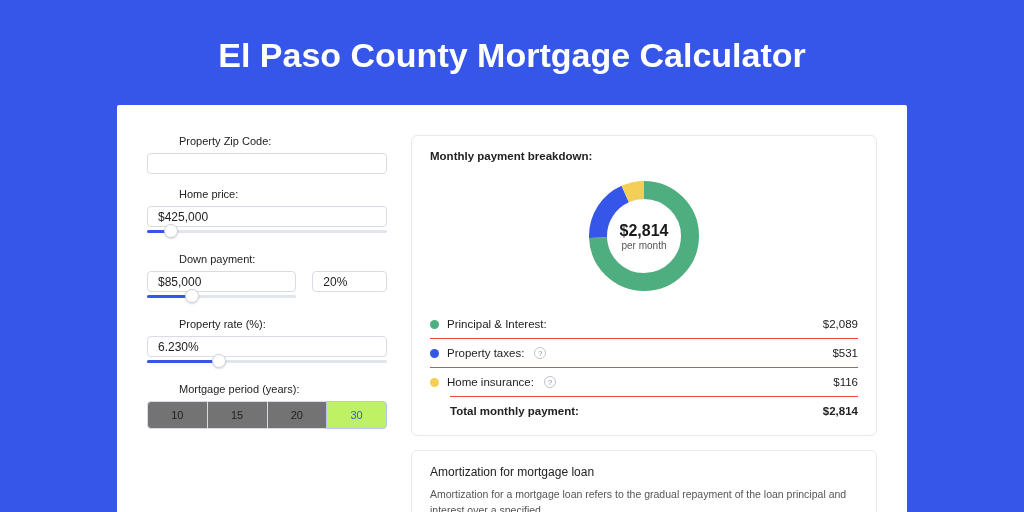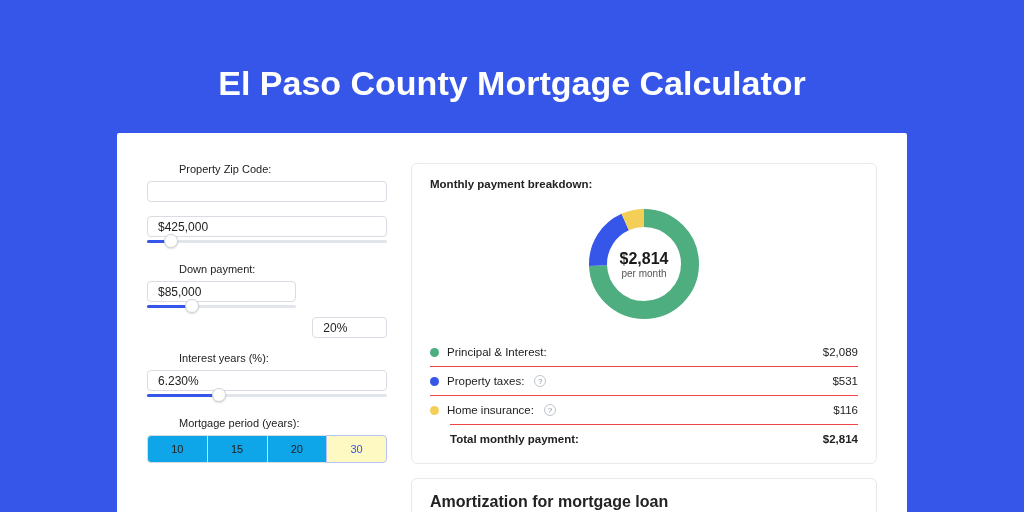--- a/index.html
+++ b/index.html
@@ -8,21 +8,21 @@
     background: #3556e8;
     width: 1024px;
     height: 512px;
     overflow: hidden;
   }
   .page-title {
     color: #fff;
     font-size: 34px;
     font-weight: 700;
     text-align: center;
-    padding-top: 64px;
+    padding-top: 36px;
     padding-bottom: 30px;
   }
   .panel {
     background: #fff;
     width: 790px;
     margin: 0 auto;
     padding: 30px 30px 0 30px;
     display: flex;
     gap: 24px;
     border-radius: 2px;
@@ -73,36 +73,36 @@
     width: 14px;
     height: 14px;
     background: #fff;
     border: 1px solid #d0d4da;
     border-radius: 50%;
     box-shadow: 0 1px 2px rgba(0,0,0,.15);
     transform: translateX(-50%);
   }
   .split-row { display: flex; gap: 16px; }
   .split-row .left-input { flex: 2; position: relative; }
-  .split-row .right-input { flex: 1; margin-top: 36px; }
+  .split-row .right-input { flex: 1; }
   .period-row { display: flex; gap: 0; }
   .period-btn {
     flex: 1;
     height: 28px;
     border: 1px solid #d8dde4;
-    background: #0ea5e9;
+    background: #737373;
     font-size: 11px;
     color: #222;
     cursor: pointer;
     margin-left: -1px;
   }
   .period-btn:first-child { border-radius: 4px 0 0 4px; margin-left: 0; }
   .period-btn:last-child  { border-radius: 0 4px 4px 0; }
   .period-btn.active {
-    background: #fef9c3;
+    background: #bef264;
     color: #3556e8;
     border-color: #b6c4f5;
     position: relative;
     z-index: 1;
   }
 
   .breakdown-box {
     border: 1px solid #e6e9ee;
     border-radius: 6px;
     padding: 14px 18px 10px 18px;
@@ -163,22 +163,22 @@
     justify-content: center;
     margin-left: 2px;
   }
   .legend-total { font-weight: 700; margin-left: 20px; }
   .amort-box {
     border: 1px solid #e6e9ee;
     border-radius: 6px;
     padding: 14px 18px 10px 18px;
   }
   .amort-title {
-    font-size: 16px;
-    font-weight: 700;
+    font-size: 12px;
+    font-weight: 400;
     color: #222;
     margin-bottom: 8px;
   }
   .amort-text {
     font-size: 10.5px;
     color: #555;
     line-height: 1.5;
   }
 </style>
 </head>
@@ -189,20 +189,21 @@
 <div class="panel">
 
   <div class="left-col">
 
     <div class="field-group">
       <div class="field-label">Property Zip Code:</div>
       <input class="text-input" value="" style="">
     </div>
 
     <div class="field-group">
+      <div class="field-label">Home price:</div>
       <input class="text-input" value="$425,000" style="">
       <div class="slider-track">
         <div class="slider-line"></div>
         <div class="slider-fill" style="width:10%"></div>
         <div class="slider-thumb" style="left:10%"></div>
       </div>
     </div>
 
     <div class="field-group">
       <div class="field-label">Down payment:</div>
@@ -215,21 +216,21 @@
             <div class="slider-thumb" style="left:30%"></div>
           </div>
         </div>
         <div class="right-input">
           <input class="text-input" value="20%" style="">
         </div>
       </div>
     </div>
 
     <div class="field-group">
-      <div class="field-label">Interest years (%):</div>
+      <div class="field-label">Property rate (%):</div>
       <input class="text-input" value="6.230%" style="">
       <div class="slider-track">
         <div class="slider-line"></div>
         <div class="slider-fill" style="width:30%"></div>
         <div class="slider-thumb" style="left:30%"></div>
       </div>
     </div>
 
     <div class="field-group">
       <div class="field-label">Mortgage period (years):</div>

